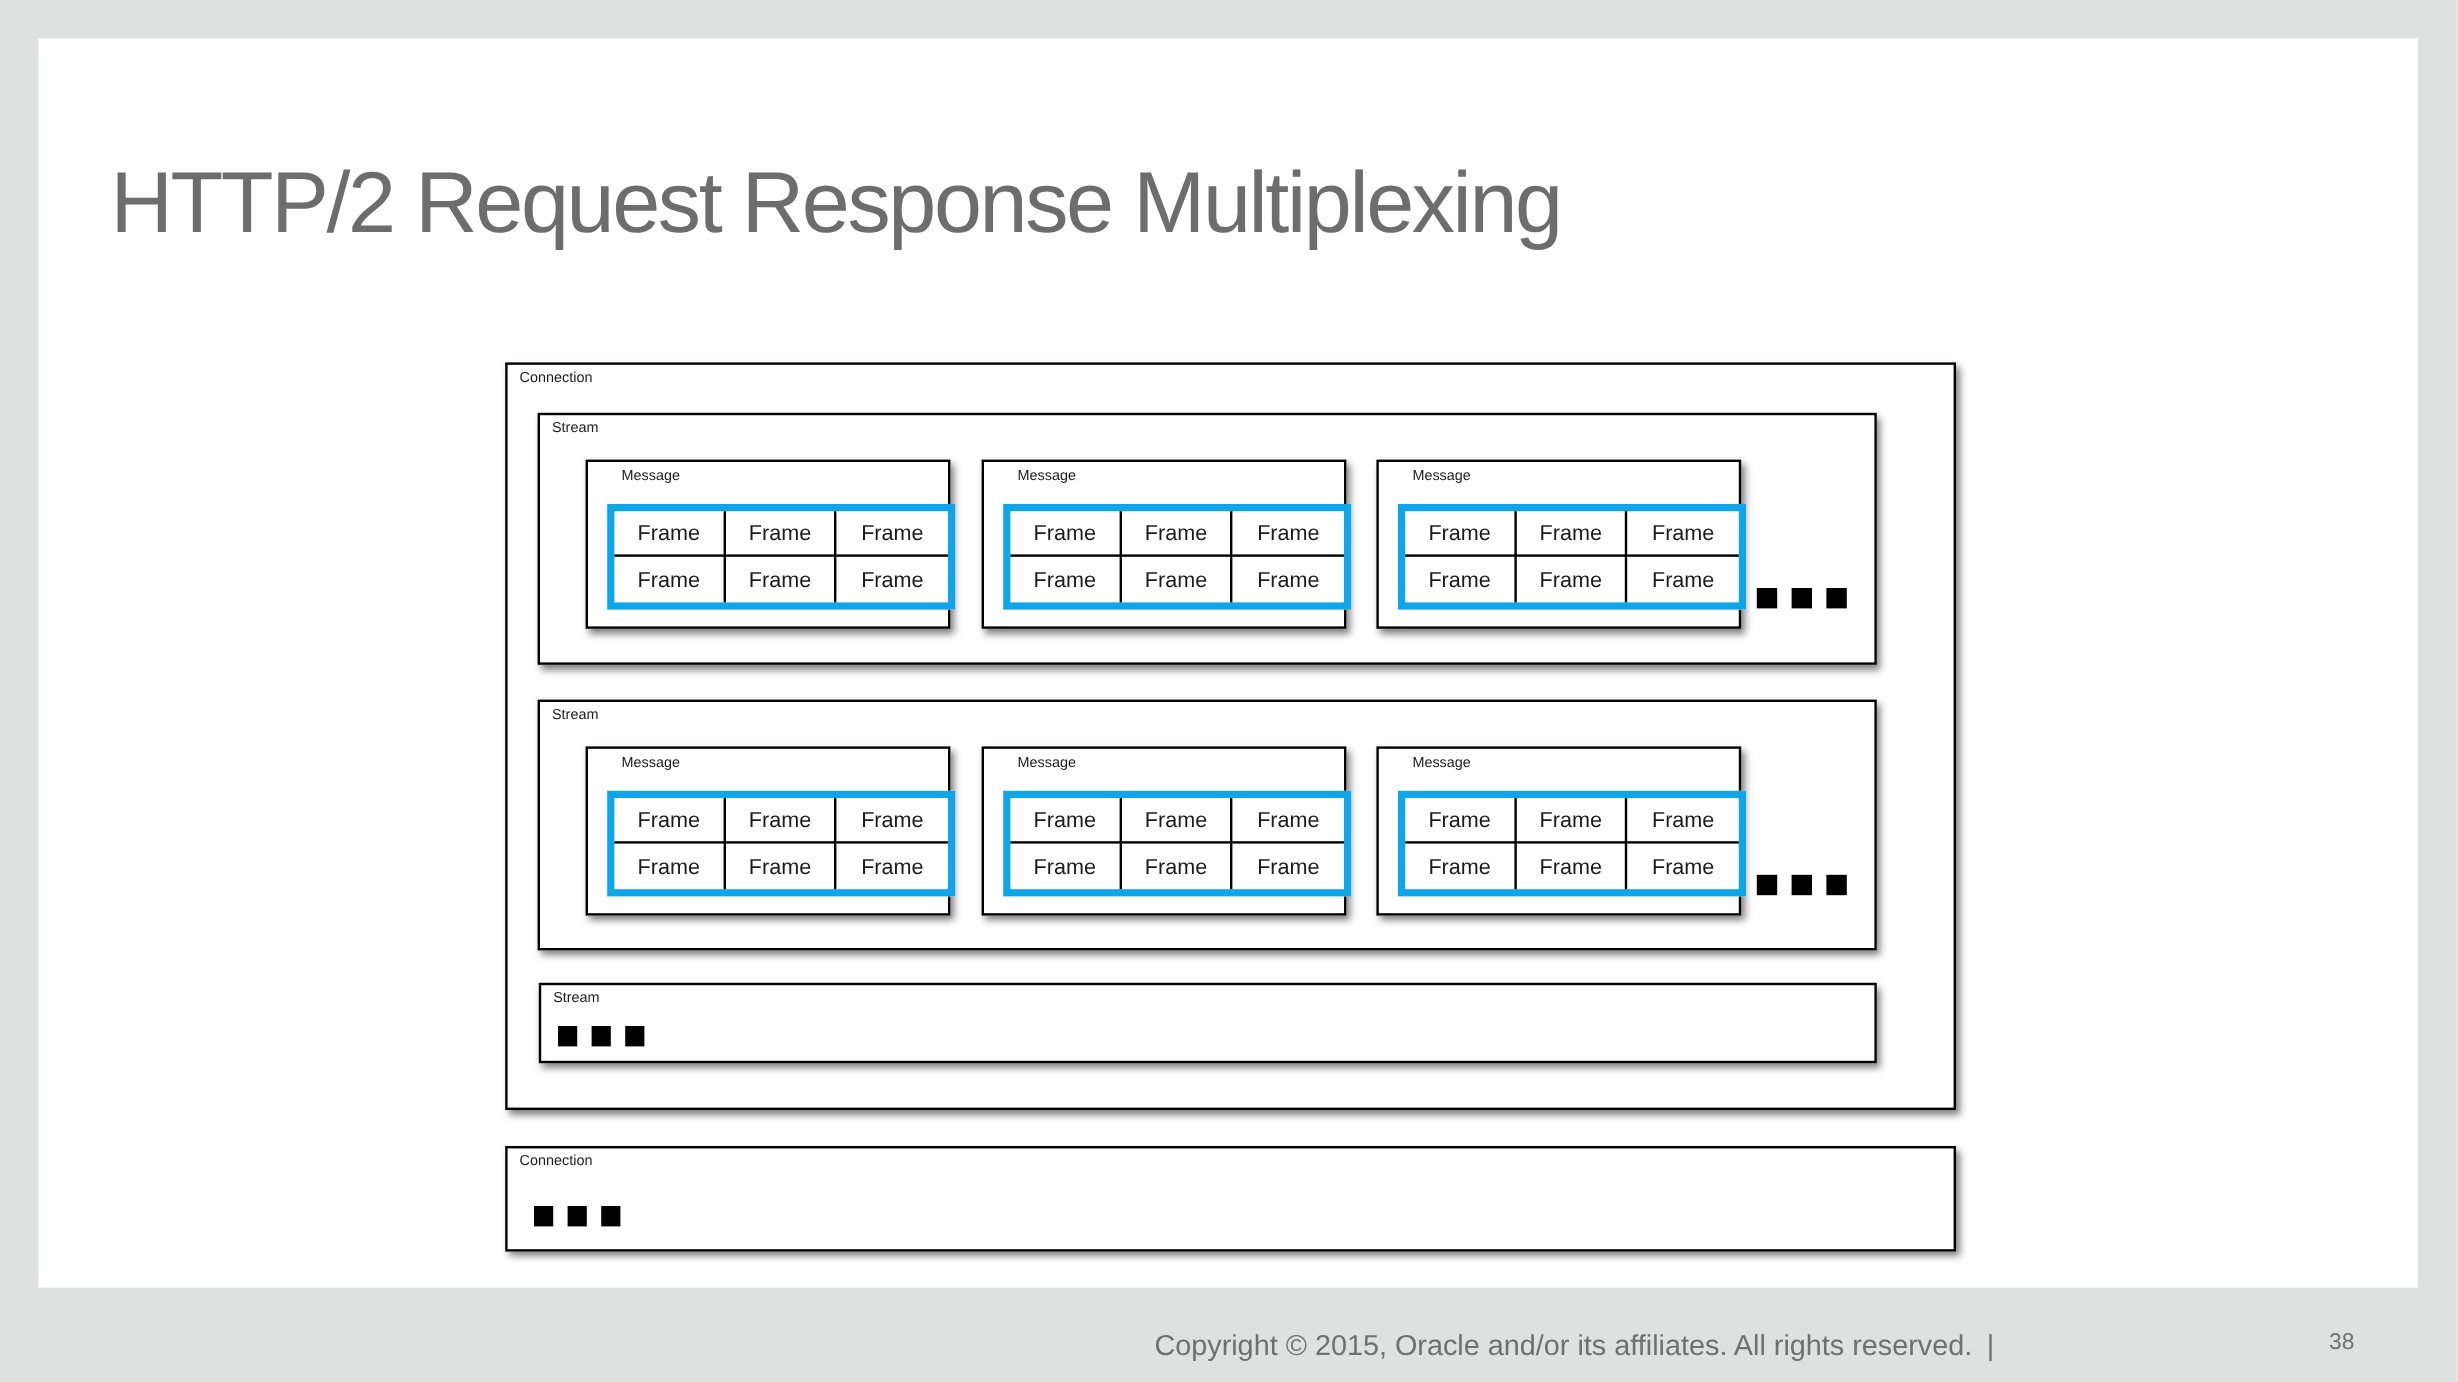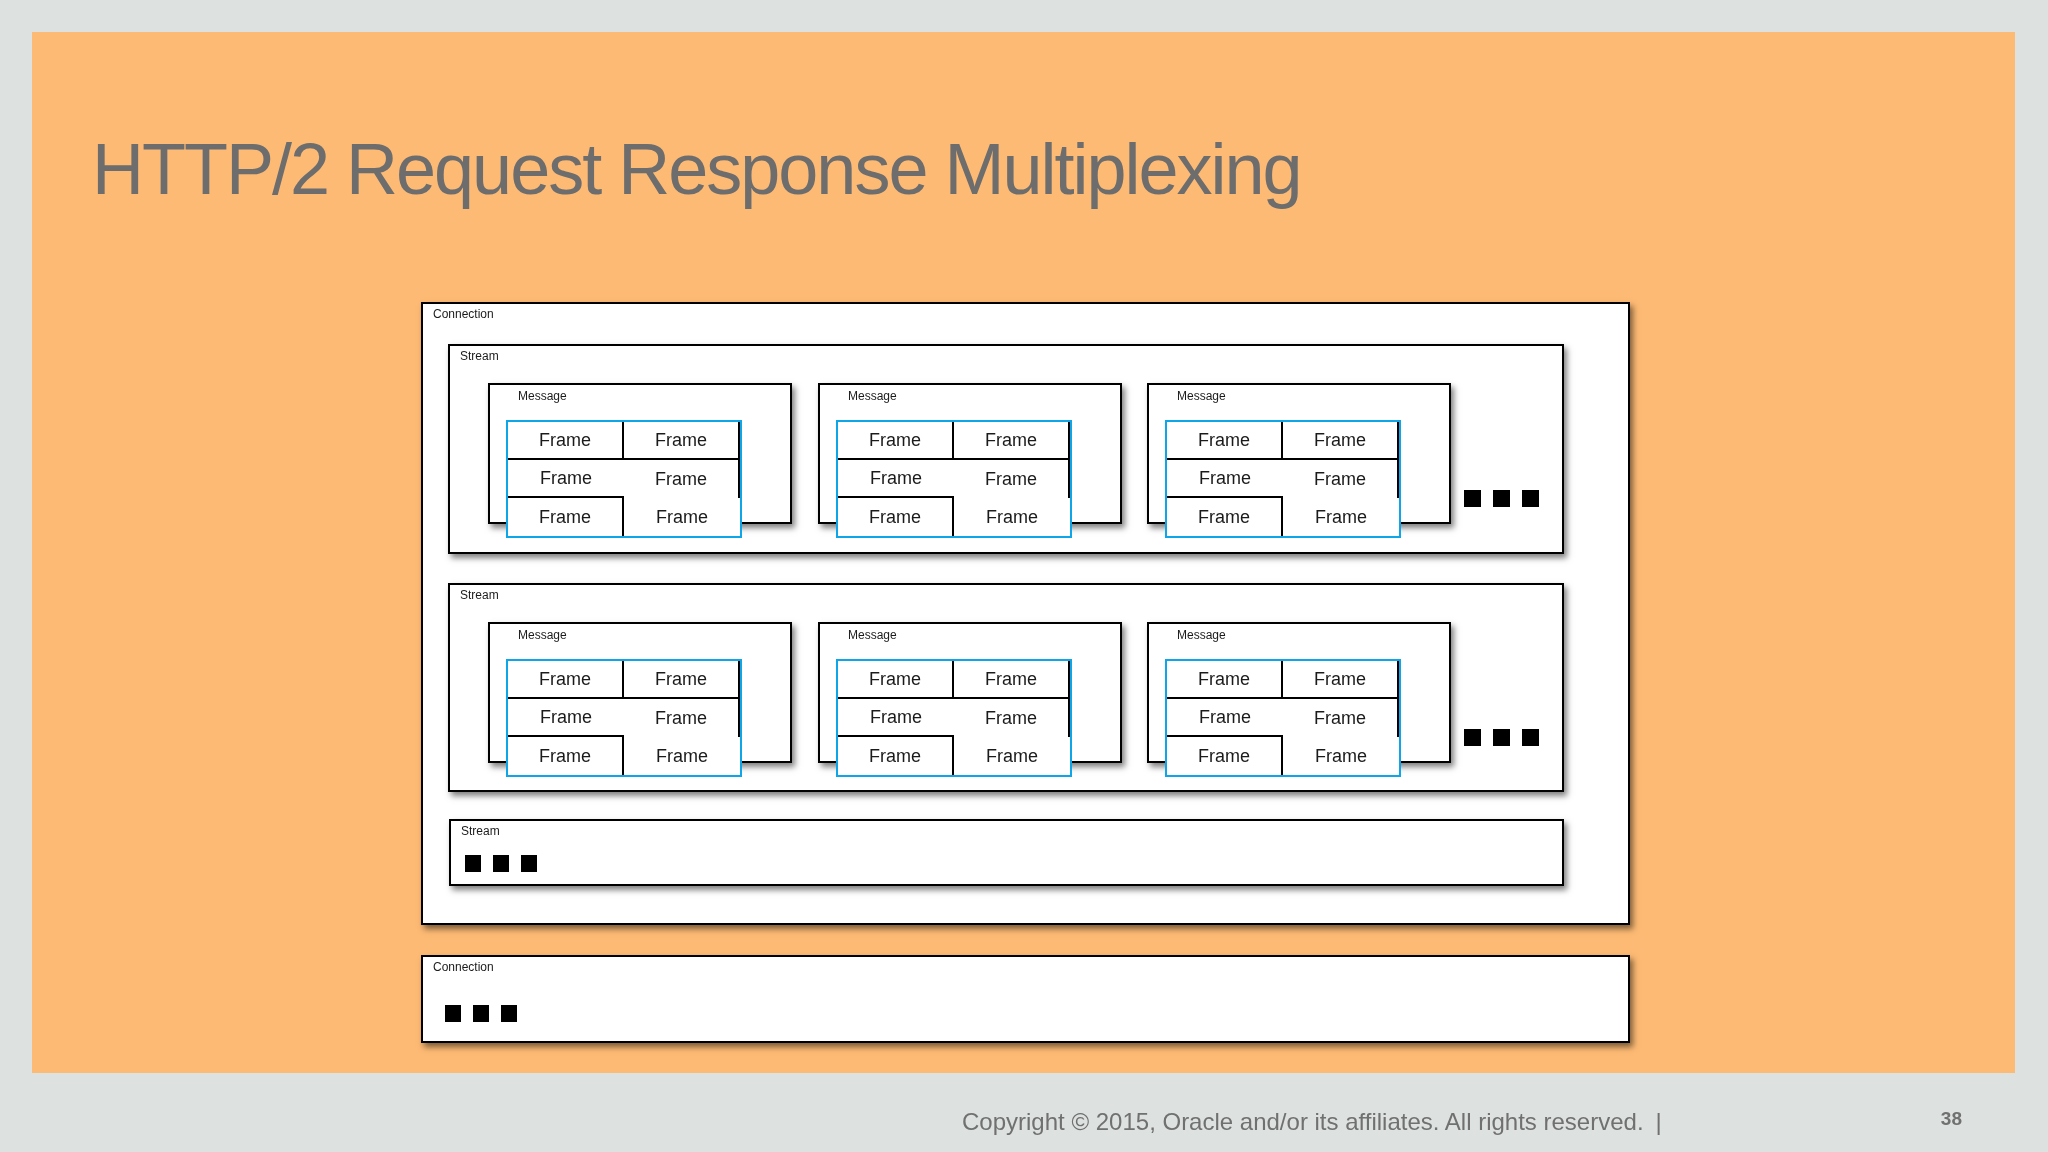--- a/index.html
+++ b/index.html
@@ -4,21 +4,21 @@
 <style>
   html,body{margin:0;padding:0;}
   body{
     width:2048px;height:1152px;overflow:hidden;position:relative;
     background:#dde1e0;
     font-family:"Liberation Sans", sans-serif;
   }
   .stage{position:absolute;inset:0;}
   .slide{
     position:absolute;left:32px;top:32px;width:1983px;height:1041px;
-    background:#fdba74;
+    background:#ffffff;
   }
   .title{
     position:absolute;left:60px;top:96px;
     font-size:72px;font-weight:400;letter-spacing:-2px;
     color:#6d6d6d;white-space:nowrap;
   }
   .subtitle{
     position:absolute;left:58px;top:200px;
     font-size:37px;font-weight:bold;letter-spacing:-0.5px;
     color:#565656;white-space:nowrap;
@@ -39,23 +39,23 @@
   .stream-1{left:25px;top:40px;width:1116px;height:210px;}
   .stream-2{left:25px;top:279px;width:1116px;height:209px;}
   .stream-3{left:26px;top:515px;width:1115px;height:67px;}
   .message{width:304px;height:141px;top:37px;}
   .msg-1{left:38px;}
   .msg-2{left:368px;}
   .msg-3{left:697px;}
   .message .dbox-label{left:28px;top:4px;}
 
   .frame-grid{
-    position:absolute;left:16px;top:35px;width:236px;
-    border:2px solid #0ea5e9;background:#fff;
-    display:grid;grid-template-columns:repeat(2,1fr);grid-auto-rows:38px;
+    position:absolute;left:16px;top:35px;width:290px;
+    border:6px solid #0ea5e9;background:#fff;
+    display:grid;grid-template-columns:repeat(3,1fr);grid-auto-rows:38px;
     box-sizing:border-box;
   }
   .frame-cell{
     display:flex;align-items:center;justify-content:center;
     font-size:18px;color:#1b1b1b;
     border-right:2px solid #000;border-bottom:2px solid #000;
     box-sizing:border-box;
   }
   .frame-cell:nth-child(3n){border-right:none;}
   .frame-cell:nth-child(n+4){border-bottom:none;}
@@ -67,21 +67,21 @@
   .stream-3 .ellipsis{left:14px;top:34px;}
   .conn-2 .ellipsis{left:22px;top:48px;}
 
   .footer-text{
     position:absolute;left:962px;top:1108px;
     font-size:24px;color:#707070;white-space:nowrap;
   }
   .footer-text .sep{margin-left:12px;}
   .page-number{
     position:absolute;right:86px;top:1108px;
-    font-size:19px;color:#707070;font-weight:bold;
+    font-size:19px;color:#707070;
   }
 </style>
 </head>
 <body>
 
 <div class="stage">
   <div class="slide">
 
     <div class="title">HTTP/2 Request Response Multiplexing</div>
 

